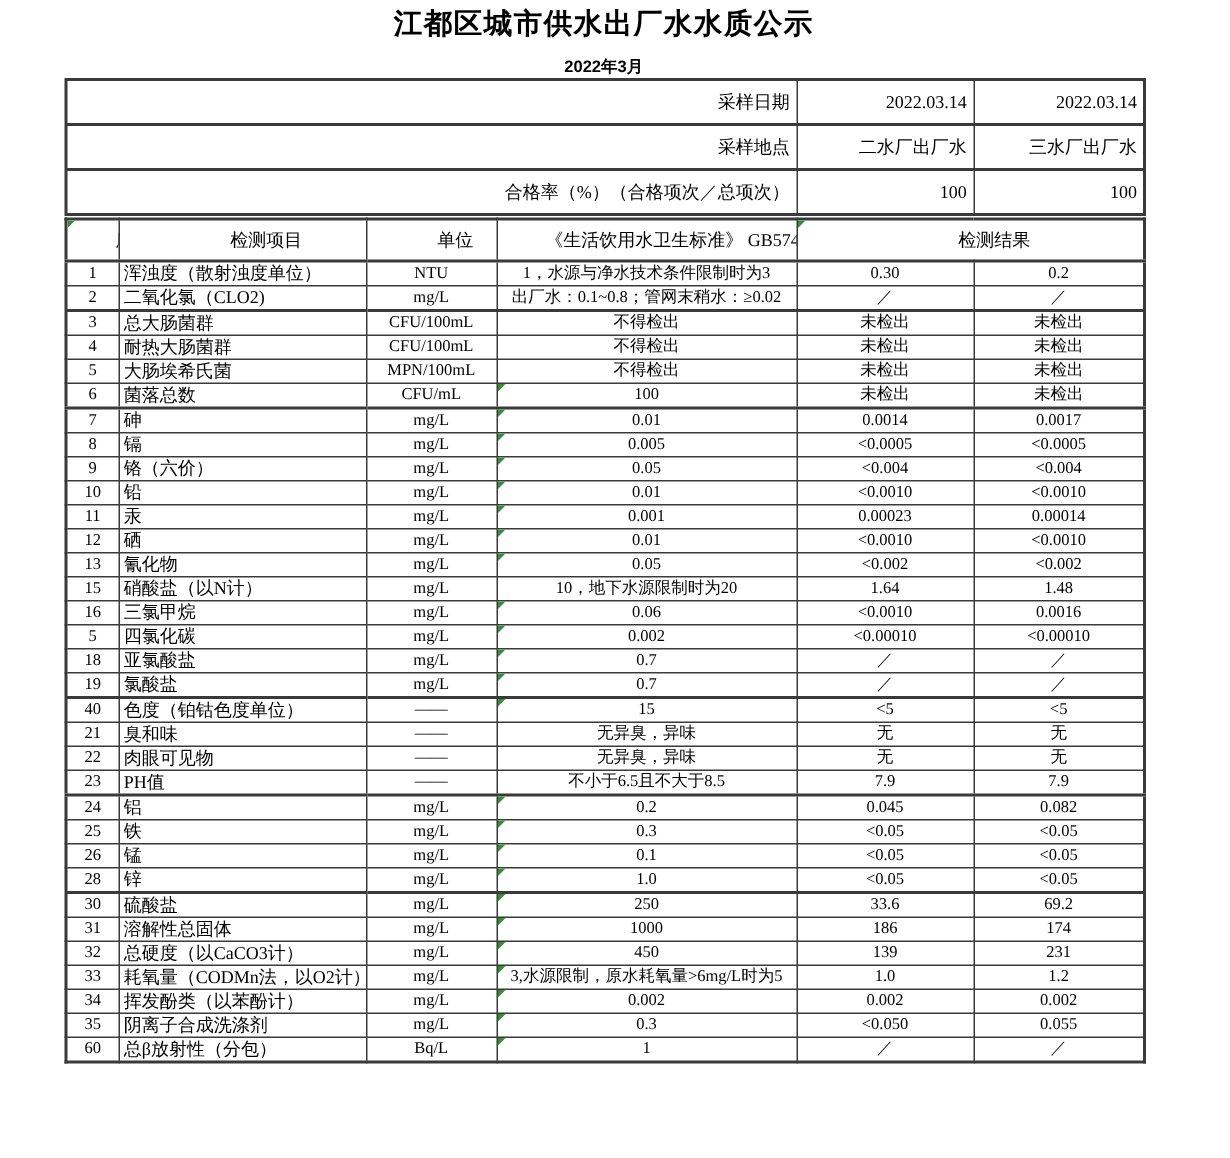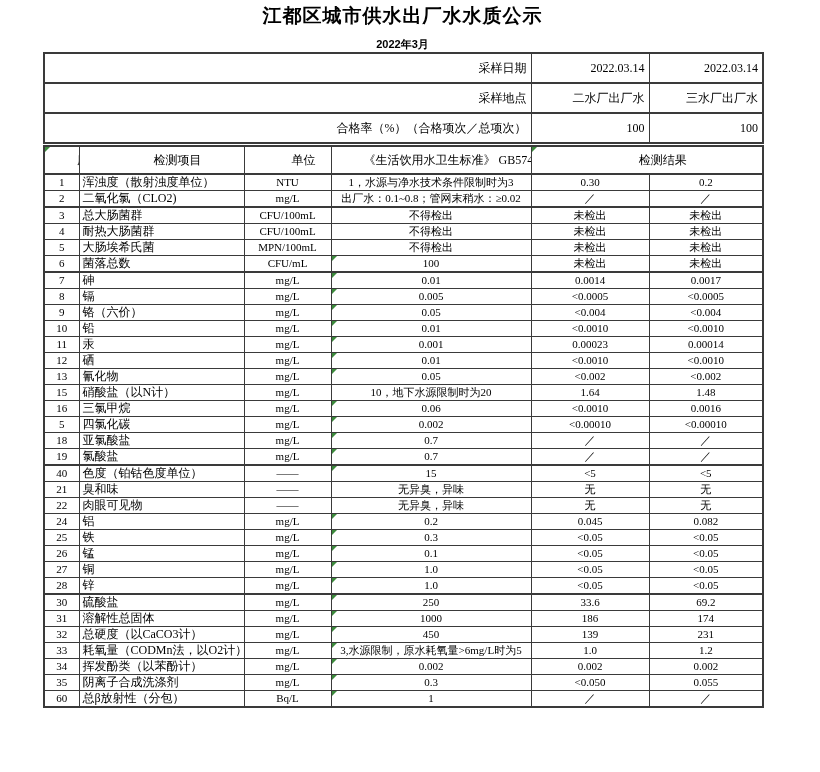--- a/index.html
+++ b/index.html
@@ -340,20 +340,31 @@
     <td>22</td>
     <td class="item-cell">肉眼可见物</td>
     <td>——</td>
     <td class="limit-cell">
       
       <span>无异臭，异味</span>
     </td>
     <td>无</td>
     <td>无</td>
   </tr>
+      <tr class="group-end">
+    <td>23</td>
+    <td class="item-cell">PH值</td>
+    <td>——</td>
+    <td class="limit-cell">
+      
+      <span>不小于6.5且不大于8.5</span>
+    </td>
+    <td>7.9</td>
+    <td>7.9</td>
+  </tr>
       <tr>
     <td>24</td>
     <td class="item-cell">铝</td>
     <td>mg/L</td>
     <td class="limit-cell flagged">
       <span class="tri"></span>
       <span>0.2</span>
     </td>
     <td>0.045</td>
     <td>0.082</td>
@@ -369,31 +380,20 @@
     <td>&lt;0.05</td>
     <td>&lt;0.05</td>
   </tr>
       <tr>
     <td>26</td>
     <td class="item-cell">锰</td>
     <td>mg/L</td>
     <td class="limit-cell flagged">
       <span class="tri"></span>
       <span>0.1</span>
-    </td>
-    <td>&lt;0.05</td>
-    <td>&lt;0.05</td>
-  </tr>
-      <tr>
-    <td>27</td>
-    <td class="item-cell">铜</td>
-    <td>mg/L</td>
-    <td class="limit-cell flagged">
-      <span class="tri"></span>
-      <span>1.0</span>
     </td>
     <td>&lt;0.05</td>
     <td>&lt;0.05</td>
   </tr>
       <tr class="group-end">
     <td>28</td>
     <td class="item-cell">锌</td>
     <td>mg/L</td>
     <td class="limit-cell flagged">
       <span class="tri"></span>

